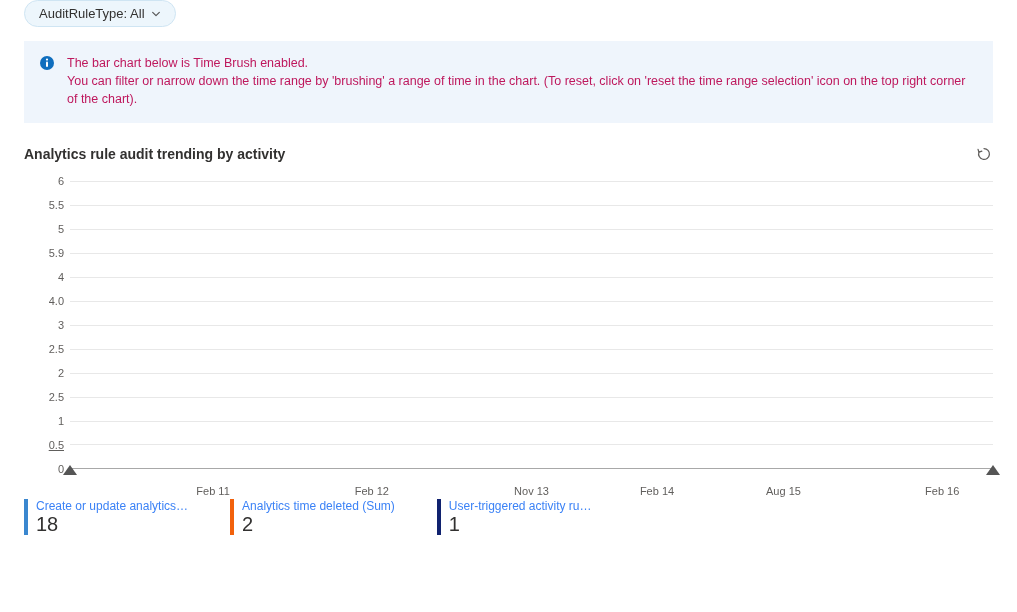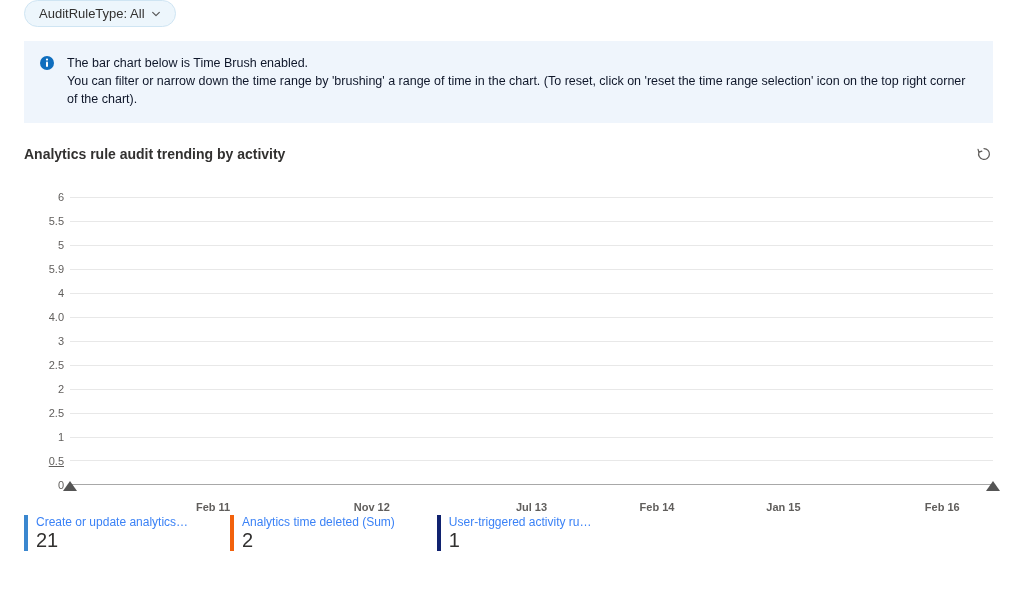--- a/index.html
+++ b/index.html
@@ -37,29 +37,29 @@
     gap: 12px;
   }
   .info-banner .icon {
     width: 16px; height: 16px;
     flex-shrink: 0;
     margin-top: 1px;
   }
   .info-banner .msg {
     font-size: 12.5px;
     line-height: 1.45;
-    color: #0f172a;
+    color: #be185d;
   }
 
   .chart-header {
     display: flex;
     align-items: center;
     justify-content: space-between;
     padding: 0 24px 0 24px;
-    margin-bottom: 20px;
+    margin-bottom: 4px;
   }
   .chart-title {
     font-size: 14px;
     font-weight: 600;
     color: #323130;
   }
   .reset-icon {
     width: 18px; height: 18px;
     color: #605e5c;
     cursor: pointer;
@@ -119,21 +119,20 @@
     display: flex;
     flex-direction: column-reverse;
   }
   .bar-seg { width: 100%; }
 
   .x-axis {
     position: absolute;
     left: 46px; right: 0;
     bottom: 0;
     height: 26px;
-    font-weight: bold;
   }
   .x-tick {
     position: absolute;
     bottom: 0;
     transform: translateX(-50%);
     font-size: 11px;
     color: #605e5c;
     white-space: nowrap;
   }
   .brush-handle {
@@ -345,37 +344,37 @@
         </div>
         <div class="bar-slot">
           <div class="bar-stack">
             <div class="bar-seg" style="height: 16.6667%; background: rgb(58, 135, 207);"></div>
           </div>
         </div>
       </div>
   </div>
   <div class="x-axis" id="x-axis">
       <div class="x-tick" style="left: 15.5%;">Feb 11</div>
-      <div class="x-tick" style="left: 32.7%;">Nov 12</div>
-      <div class="x-tick" style="left: 50%;">Jul 13</div>
+      <div class="x-tick" style="left: 32.7%;">Feb 12</div>
+      <div class="x-tick" style="left: 50%;">Nov 13</div>
       <div class="x-tick" style="left: 63.6%;">Feb 14</div>
-      <div class="x-tick" style="left: 77.3%;">Jan 15</div>
+      <div class="x-tick" style="left: 77.3%;">Aug 15</div>
       <div class="x-tick" style="left: 94.5%;">Feb 16</div>
     </div>
   <div class="brush-handle left"></div>
   <div class="brush-handle right"></div>
 </div>
 
 
 <div class="legend" id="legend">
     <div class="legend-item">
       <div class="legend-swatch" style="background: rgb(58, 135, 207);"></div>
       <div class="legend-text">
         <div class="legend-label">Create or update analytics…</div>
-        <div class="legend-value">21</div>
+        <div class="legend-value">18</div>
       </div>
     </div>
     <div class="legend-item">
       <div class="legend-swatch" style="background: rgb(242, 97, 12);"></div>
       <div class="legend-text">
         <div class="legend-label">Analytics time deleted (Sum)</div>
         <div class="legend-value">2</div>
       </div>
     </div>
     <div class="legend-item">

